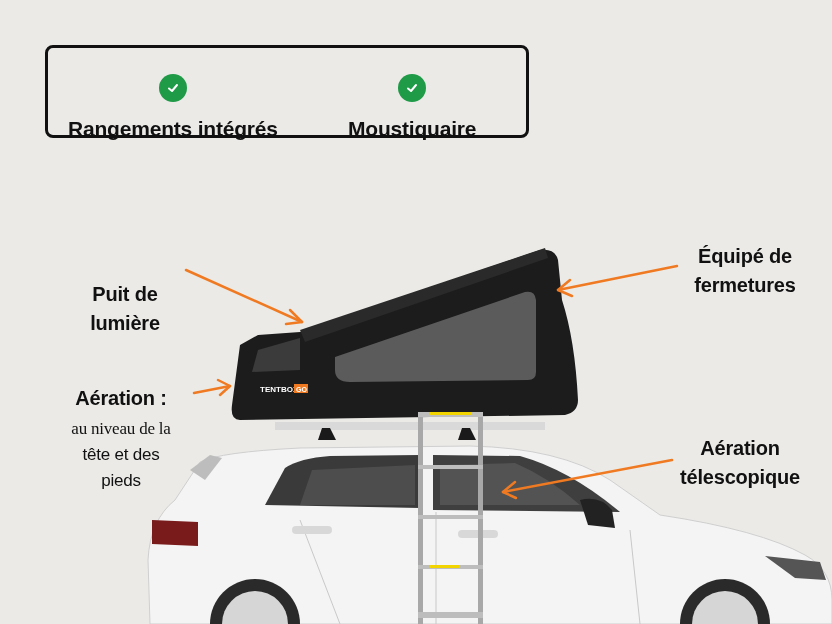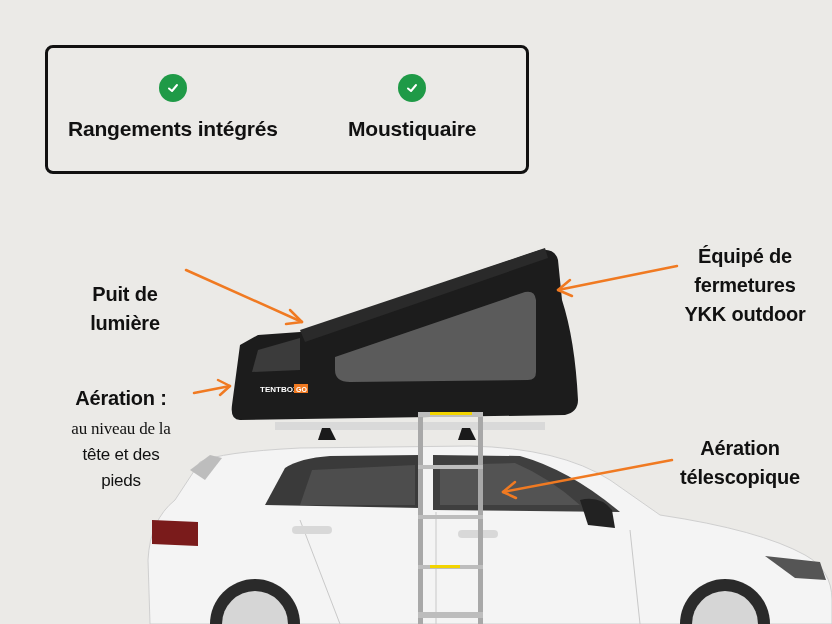--- a/index.html
+++ b/index.html
@@ -3,21 +3,21 @@
   <meta charset="utf-8">
   <style>
     html, body { margin:0; padding:0; }
     body {
       width:832px; height:624px; overflow:hidden; position:relative;
       background:#ebeae7;
       font-family:"Liberation Sans", "DejaVu Sans", sans-serif;
       color:#111;
     }
     .feature-box {
-      position:absolute; left:45px; top:45px; width:484px; height:129px;
+      position:absolute; left:45px; top:45px; width:484px; height:93px;
       border:3px solid #111; border-radius:8px; box-sizing:border-box;text-decoration:underline;
     }
     .feature {
       position:absolute; top:26px; display:flex; flex-direction:column; align-items:center;
     }
     .check {
       width:28px; height:28px; border-radius:50%; background:#1f9a47;
       display:flex; align-items:center; justify-content:center;
     }
     .feature-label {
@@ -129,19 +129,18 @@
 <div class="label" style="left:48px; top:378px; width:146px;">
   <div style="font-weight:bold;margin-top:6px;">Aération :</div>
   <div class="sub" style="margin-top:3px;font-family:Liberation Serif, serif;">au niveau de la</div>
   <div class="sub">tête et des</div>
   <div class="sub">pieds</div>
 </div>
 
 <div class="label bold" style="left:670px; top:242px; width:150px;">
   <div>Équipé de</div>
   <div>fermetures</div>
-  <div>YKK outdoor</div>
 </div>
 
 <div class="label bold" style="left:665px; top:434px; width:150px;">
   <div>Aération</div>
   <div>télescopique</div>
 </div>
 
 </body></html>

